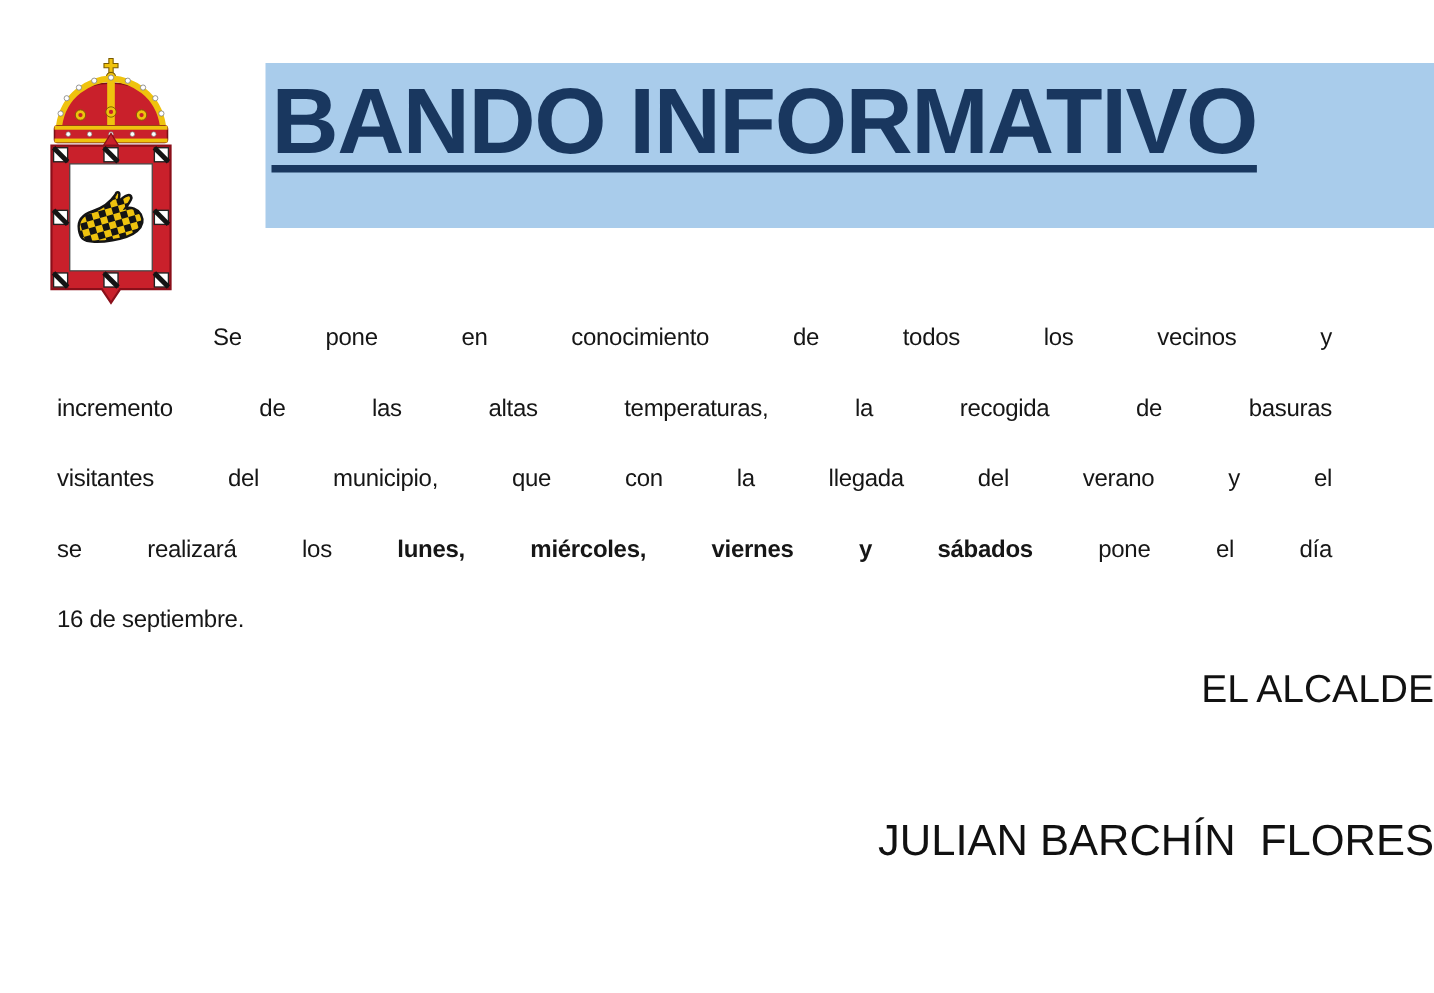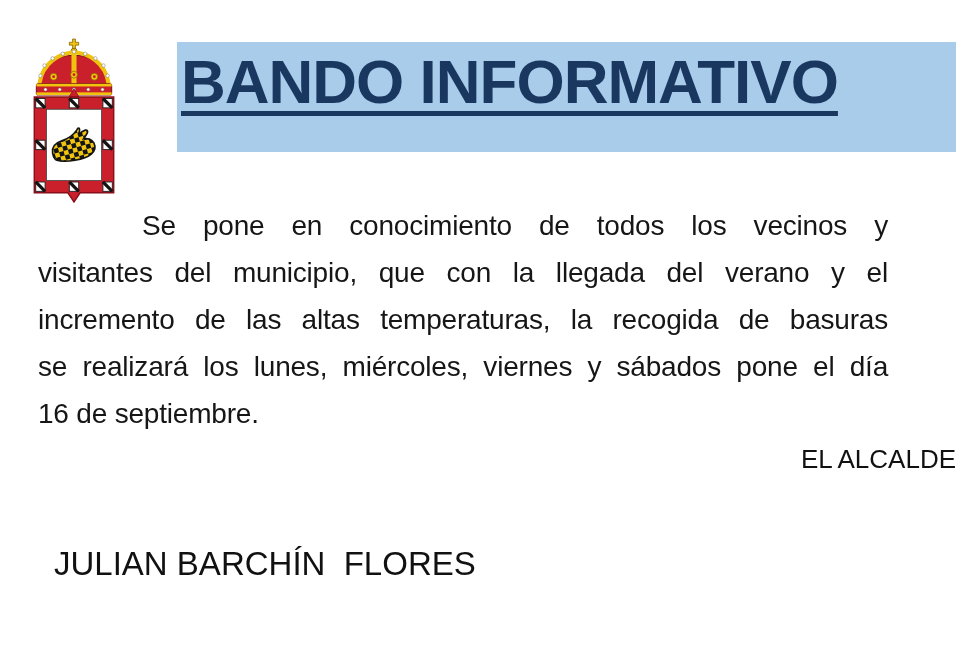--- a/index.html
+++ b/index.html
@@ -14,33 +14,33 @@
   }
   .title{
     margin:0;padding:9px 0 0 4px;
     font-size:62px;font-weight:bold;letter-spacing:-1px;line-height:1;
     color:var(--title-navy,#19375F);
     text-decoration:underline;text-decoration-thickness:5px;text-underline-offset:8px;
     white-space:nowrap;
   }
   .body-text{
     position:absolute;left:38px;top:202px;width:850px;
-    font-size:28px;letter-spacing:-0.2px;color:#161616;
+    font-size:16px;letter-spacing:-0.2px;color:#161616;
   }
   .line{line-height:47px;text-align:justify;text-align-last:justify;}
   .line.indent{padding-left:104px;}
   .line.last{text-align-last:left;}
-  .bold{font-weight:normal;margin-top:32px;}
+  .bold{font-weight:bold;margin-top:32px;}
   .sig-role{
     position:absolute;top:444px;left:75px;right:0;text-align:right;
     font-size:26px;color:#111;
   }
   .sig-name{
-    position:absolute;top:545px;left:54px;right:0;text-align:left;
-    font-size:33px;color:#111;white-space:pre;
+    position:absolute;top:545px;left:54px;right:0;text-align:right;
+    font-size:29px;color:#111;white-space:pre;
   }
 </style>
 </head>
 <body>
 
 <div class="page">
 
   <div class="crest">
     <svg viewBox="0 0 94 165" width="96" height="168" xmlns="http://www.w3.org/2000/svg">
       <defs>
@@ -112,22 +112,22 @@
       </g>
     </svg>
   </div>
 
   <div class="banner">
     <h1 class="title">BANDO INFORMATIVO</h1>
   </div>
 
   <div class="body-text">
     <div class="line indent">Se pone en conocimiento de todos los vecinos y</div>
+    <div class="line">incremento de las altas temperaturas, la recogida de basuras</div>
     <div class="line">visitantes del municipio, que con la llegada del verano y el</div>
-    <div class="line">incremento de las altas temperaturas, la recogida de basuras</div>
     <div class="line"><span>se realizará los </span><span class="bold">lunes, miércoles, viernes y sábados</span><span> pone el día</span></div>
     <div class="line last">16 de septiembre.</div>
   </div>
 
   <div class="sig-role">EL ALCALDE</div>
   <div class="sig-name">JULIAN BARCHÍN  FLORES</div>
 
 </div>
 
 </body></html>

